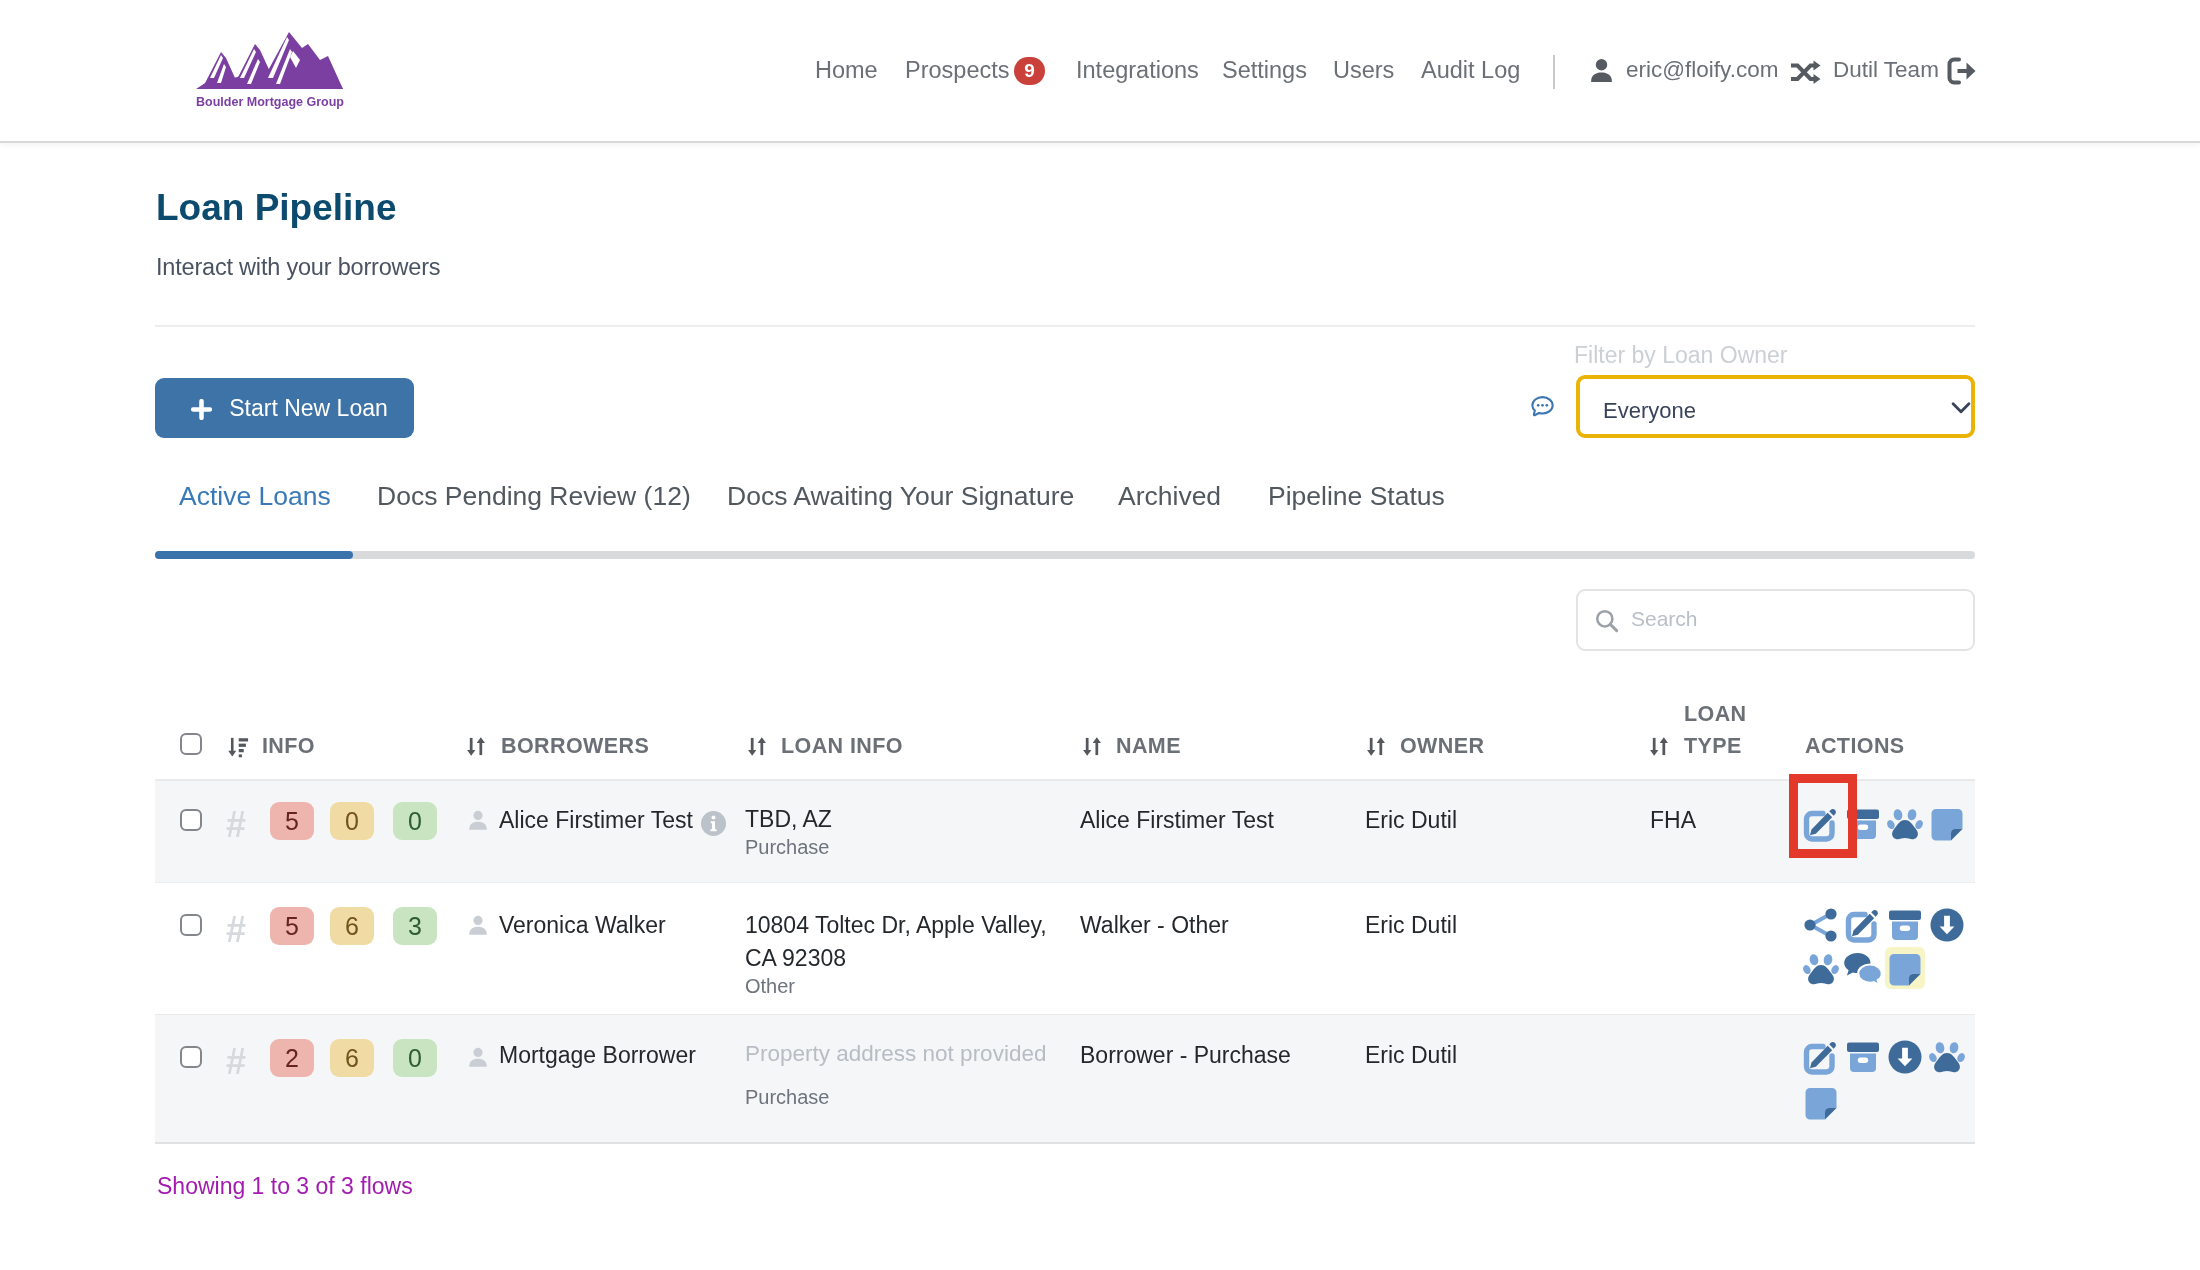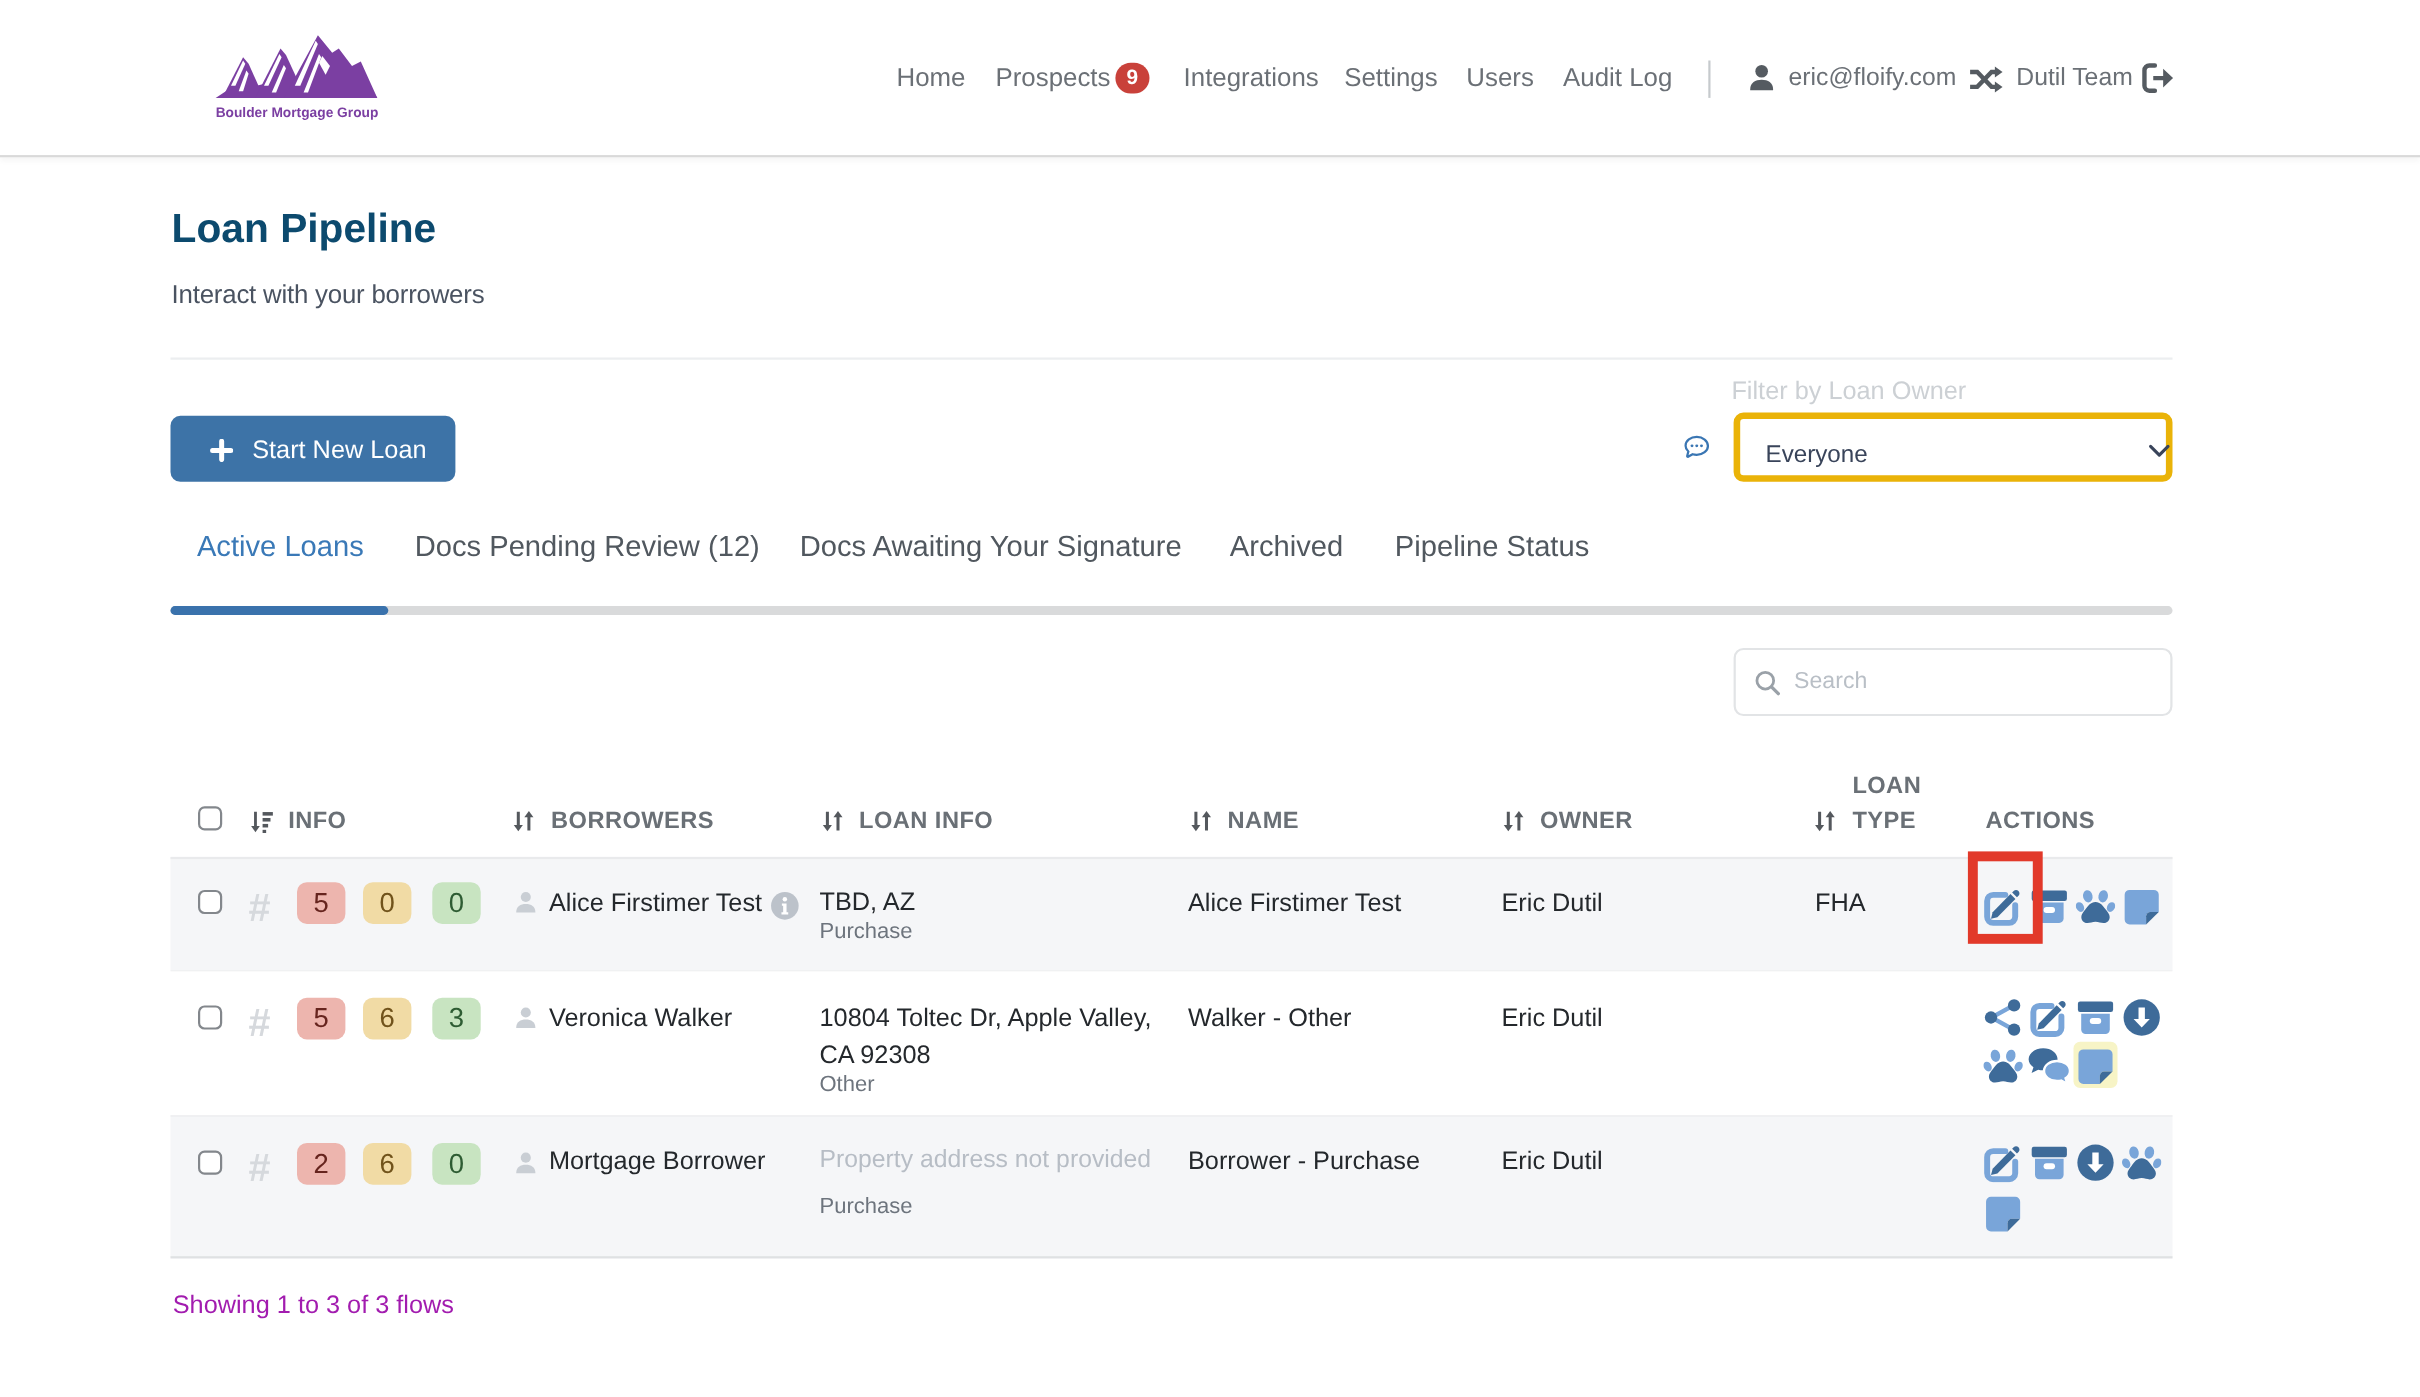--- a/index.html
+++ b/index.html
@@ -16,21 +16,21 @@
 .sub { position:absolute; left:156px; top:254px; font-size:23.5px; color:#4a5361; letter-spacing:-0.2px; }
 #hr1 { position:absolute; left:155px; top:325px; width:1820px; height:2px; background:#eceef0; }
 
 #startbtn { position:absolute; left:155px; top:378px; width:259px; height:60px; background:#3d73a7; border-radius:9px; color:#fff; font-size:23px; line-height:60px; text-align:center; padding-left:10px; }
 
 #dpr { position:absolute; left:885px; top:375px; width:363px; height:66px; border:2px solid #eed2a0; border-radius:9px; background:#fff; }
 #dprsq { position:absolute; left:-2px; top:-2px; width:65px; height:66px; background:#e5a54c; border-radius:9px 0 0 9px; }
 #dprtx { position:absolute; left:73px; right:0; top:0; height:62px; text-align:center; line-height:62px; font-size:23.5px; color:#53575c; }
 
 #flabel { position:absolute; left:1574px; top:342px; font-size:23px; color:#ccd0d4; }
-#fselect { position:absolute; left:1576px; top:375px; width:399px; height:63px; border:6px solid #eab308; border-radius:9px; background:#fff; }
+#fselect { position:absolute; left:1576px; top:375px; width:399px; height:63px; border:4px solid #eab308; border-radius:9px; background:#fff; }
 #fselect span { position:absolute; left:23px; top:19px; font-size:22px; color:#39445a; }
 
 .tab { position:absolute; top:481px; font-size:26.5px; color:#51585f; white-space:nowrap; }
 #tbar { position:absolute; left:155px; top:551px; width:1820px; height:8px; background:#d9dadb; border-radius:4px; }
 #tbarblue { position:absolute; left:0; top:0; width:198px; height:8px; background:#3a72ac; border-radius:4px; }
 
 #search { position:absolute; left:1576px; top:589px; width:399px; height:62px; border:2px solid #e2e4e6; border-radius:9px; background:#fff; }
 #search span { position:absolute; left:53px; top:16px; font-size:21px; color:#b9bfc6; }
 
 .th { position:absolute; font-size:21.5px; font-weight:bold; color:#6a7076; letter-spacing:0.4px; white-space:nowrap; }

